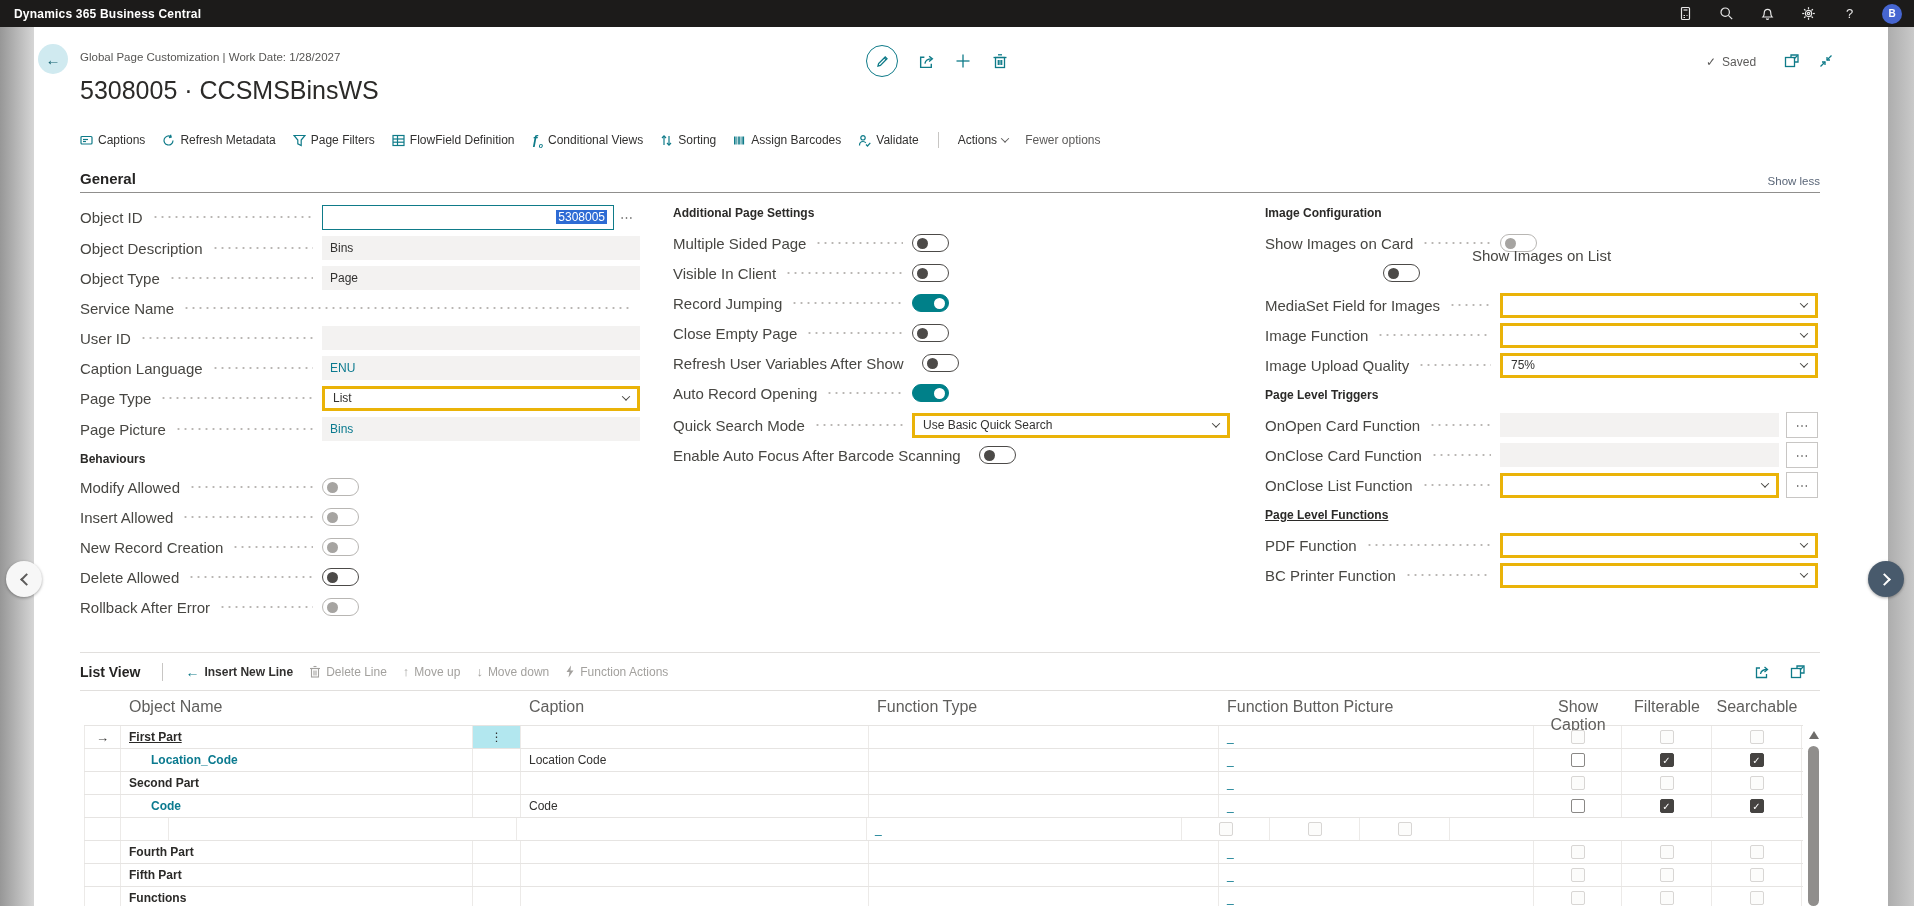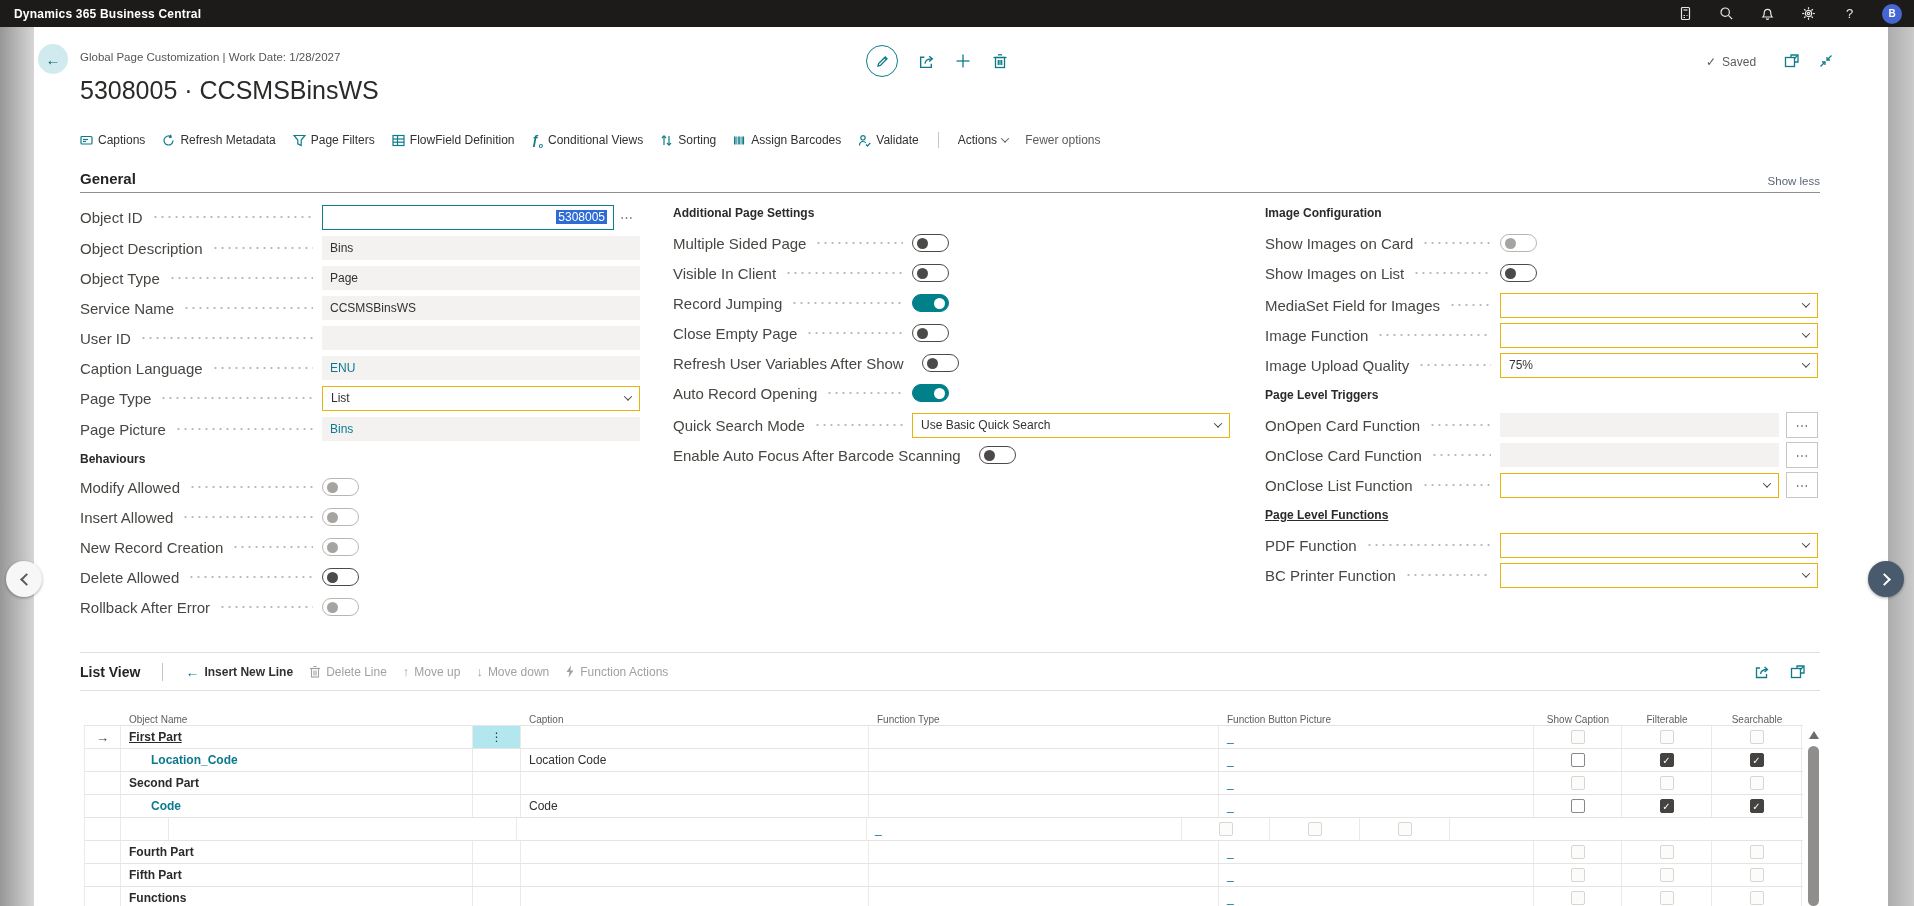--- a/index.html
+++ b/index.html
@@ -54,21 +54,21 @@
 
   .subhead { position:absolute; font-size:12px; font-weight:bold; color:#2b2a28; }
 
   .frow { position:absolute; height:24px; display:flex; align-items:center; }
   .flabel { font-size:15px; color:#474642; white-space:nowrap; }
   .leader { flex:1; height:2px; margin:0 9px 0 9px; background-image:radial-gradient(circle,#b9b6b3 1px,rgba(0,0,0,0) 1.2px); background-size:7px 2px; background-repeat:repeat-x; background-position:0 center; }
   .ctrl { width:318px; flex:none; display:flex; align-items:center; }
 
   .inp-gray { width:100%; height:24px; background:#f3f2f1; display:flex; align-items:center; padding:0 8px; font-size:12px; color:#323130; }
   .inp-gray.link { color:#0b7a8f; }
-  .combo { width:100%; height:25px; background:#fff; border:1px solid #eab308; display:flex; align-items:center; justify-content:space-between; padding:0 8px; font-size:12px; color:#323130; }
+  .combo { width:100%; height:25px; background:#fff; border:3px solid #eab308; display:flex; align-items:center; justify-content:space-between; padding:0 8px; font-size:12px; color:#323130; }
   .combo .chev { border-color:#44433f; }
 
   .oid-box { flex:1; height:25px; border:1px solid #0f7b89; background:#fff; display:flex; align-items:center; justify-content:flex-end; padding:0 6px; }
   .oid-sel { background:#2e6bd4; color:#fff; font-size:12px; padding:0 2px; }
   .assist-dots { width:26px; text-align:center; color:#5c5b5a; font-size:13px; letter-spacing:1px; }
   .trig { flex:1; height:24px; background:#f3f2f1; }
   .assist-box { width:32px; height:26px; border:1px solid #c8c6c4; margin-left:7px; display:flex; align-items:center; justify-content:center; color:#5c5b5a; font-size:13px; flex:none; }
 
   .toggle { width:37px; height:18px; border:1px solid #4c4a48; border-radius:10px; position:relative; background:#fff; flex:none; }
   .toggle::after { content:""; position:absolute; width:11px; height:11px; border-radius:50%; background:#4c4a48; top:2.5px; left:4px; }
@@ -84,21 +84,21 @@
   .lv-item { display:flex; align-items:center; gap:5px; font-size:12px; color:#323130; white-space:nowrap; }
   .lv-item.disabled { color:#a3a19e; }
   .lv-item.disabled svg { stroke:#a3a19e; }
   .lv-arrow { color:#0f7b89; font-size:14px; font-weight:bold; line-height:1; }
   .lv-gray-arrow { color:#a3a19e; font-size:13px; line-height:1; }
   .lv-right { margin-left:auto; display:flex; gap:20px; margin-right:14px; }
   .lv-right svg { stroke:#0f7b89; fill:none; stroke-width:1.3; }
 
   
   .grid { position:absolute; left:84px; top:698px; width:1719px; font-size:12px; }
-  .grid-head { display:flex; height:27px; align-items:flex-end; font-size:10px; color:#5f5e5c; }
+  .grid-head { display:flex; height:27px; align-items:flex-start; font-size:16px; color:#5f5e5c; }
   .grid-head > div { padding:0 8px; }
   .grow { display:flex; height:23px; border-top:1px solid #e6e4e2; align-items:center; }
   .grow > div { border-right:1px solid #eceae8; height:100%; display:flex; align-items:center; padding:0 8px; }
   .grow > div:first-child { border-left:1px solid #eceae8; }
   .c-sel { width:37px; justify-content:center; }
   .c-name { width:352px; }
   .c-nar { width:48px; justify-content:center; }
   .c-cap { width:348px; }
   .c-ft  { width:350px; }
   .c-fbp { width:315px; color:#0b7a8f; }
@@ -324,23 +324,20 @@
 <div class="frow" style="left:80px; top:266px; width:560px;">
   <span class="flabel">Object Type</span>
     <span class="leader"></span>
   <span class="ctrl">
       <span class="inp-gray">Page</span>
     </span>
 </div>
 <div class="frow" style="left:80px; top:296px; width:560px;">
   <span class="flabel">Service Name</span>
     <span class="leader"></span>
-  <span class="ctrl">
-      <span class="inp-gray">CCSMSBinsWS</span>
-    </span>
 </div>
 <div class="frow" style="left:80px; top:326px; width:560px;">
   <span class="flabel">User ID</span>
     <span class="leader"></span>
   <span class="ctrl">
       <span class="inp-gray"></span>
     </span>
 </div>
 <div class="frow" style="left:80px; top:356px; width:560px;">
   <span class="flabel">Caption Language</span>
@@ -466,21 +463,21 @@
 </div>
 
 <div class="subhead" style="left:1265px; top:206px;">Image Configuration</div>
 <div class="frow" style="left:1265px; top:233px; width:553px; height:20px;">
   <span class="flabel">Show Images on Card</span>
     <span class="leader"></span>
   <span class="ctrl">
       <span class="toggle dis"></span>
     </span>
 </div>
-<div class="frow" style="left:1265px; top:263px; width:553px; height:20px;">
+<div class="frow" style="left:1265px; top:247px; width:553px; height:20px;flex-direction:column;">
   <span class="flabel">Show Images on List</span>
     <span class="leader"></span>
   <span class="ctrl">
       <span class="toggle off"></span>
     </span>
 </div>
 <div class="frow" style="left:1265px; top:292px; width:553px; height:26px;">
   <span class="flabel">MediaSet Field for Images</span>
     <span class="leader"></span>
   <span class="ctrl">

